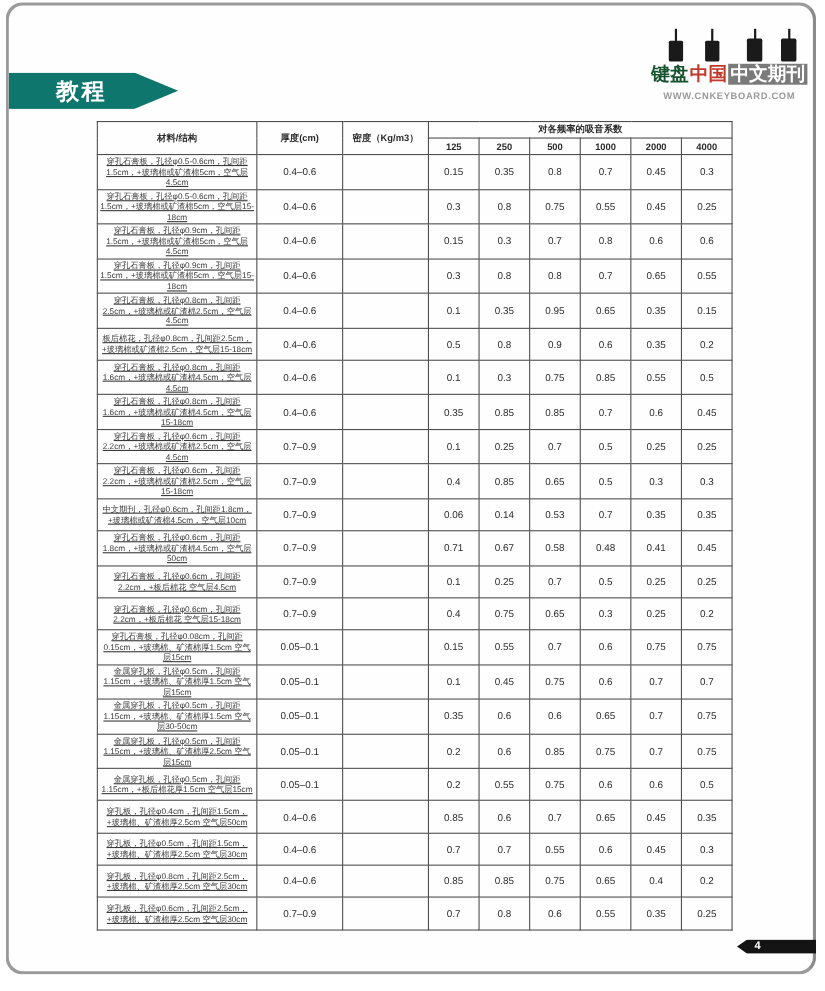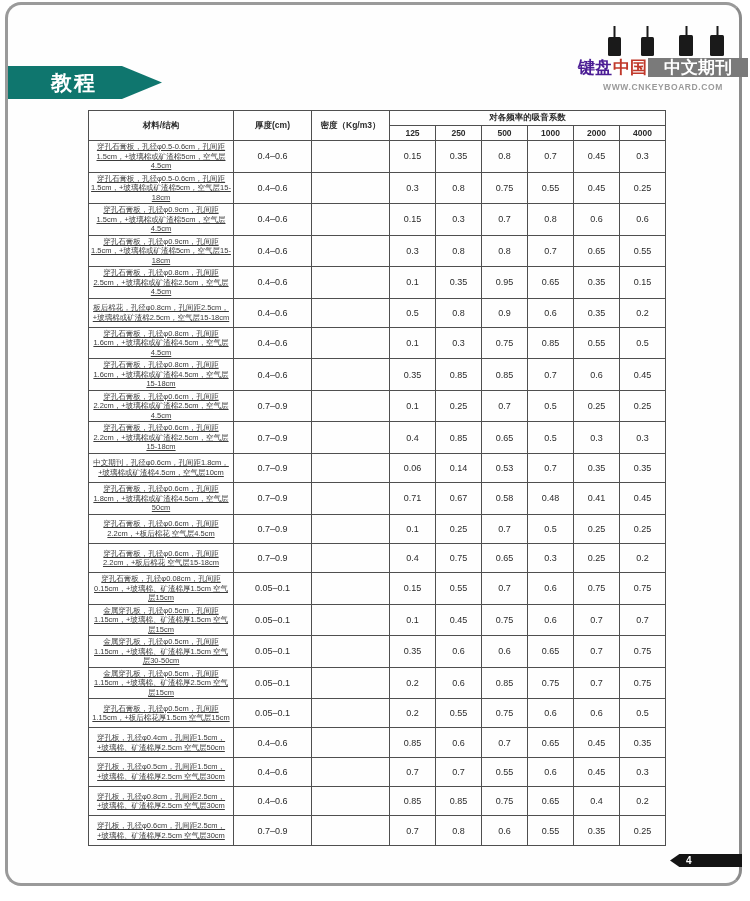--- a/index.html
+++ b/index.html
@@ -26,23 +26,23 @@
   }
   
   .logo{
     position:absolute;left:588px;top:26px;width:150px;text-align:center;
   }
   .logo .keys{display:block;margin:0 auto;}
   .logo .text-row{
     display:flex;justify-content:center;align-items:center;gap:1px;
     font-weight:bold;font-size:17px;line-height:19px;white-space:nowrap;
   }
-  .logo .kb{color:#4c1d95;}
+  .logo .kb{color:#14532d;}
   .logo .cn{color:#c0392b;text-align:right;}
-  .logo .jr{color:#ffffff;background:#7a7a7a;padding:0 16px;}
+  .logo .jr{color:#ffffff;background:#7a7a7a;padding:0 2px;}
   .logo .url{
     font-size:8.5px;font-weight:bold;color:#9a9a9a;letter-spacing:0.6px;
     margin-top:5px;white-space:nowrap;
   }
   
   table.coeff{
     position:absolute;left:88px;top:110px;width:577px;
     border-collapse:collapse;table-layout:fixed;
   }
   table.coeff th,table.coeff td{
@@ -317,21 +317,21 @@
         <td class="thickness">0.05–0.1</td>
         <td class="density"></td>
         <td class="coefficient">0.2</td>
         <td class="coefficient">0.6</td>
         <td class="coefficient">0.85</td>
         <td class="coefficient">0.75</td>
         <td class="coefficient">0.7</td>
         <td class="coefficient">0.75</td>
       </tr>
       <tr class="data-row">
-        <td class="material">穿孔石膏板，孔径φ0.5cm，孔间距1.15cm，+板后棉花厚1.5cm 空气层15cm</td>
+        <td class="material">金属穿孔板，孔径φ0.5cm，孔间距1.15cm，+板后棉花厚1.5cm 空气层15cm</td>
         <td class="thickness">0.05–0.1</td>
         <td class="density"></td>
         <td class="coefficient">0.2</td>
         <td class="coefficient">0.55</td>
         <td class="coefficient">0.75</td>
         <td class="coefficient">0.6</td>
         <td class="coefficient">0.6</td>
         <td class="coefficient">0.5</td>
       </tr>
       <tr class="data-row">

